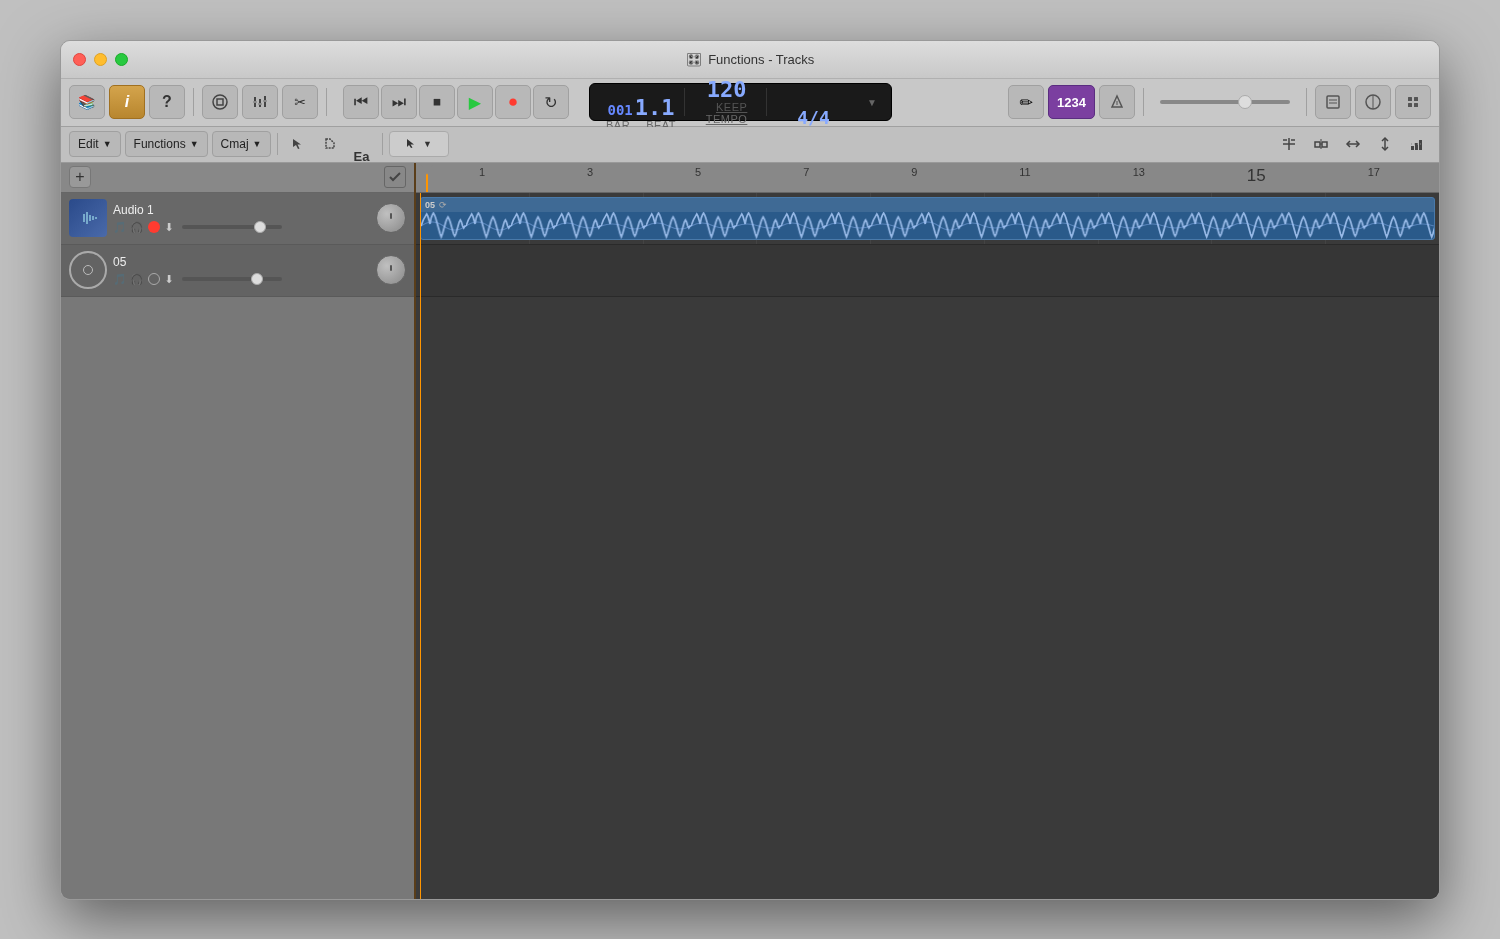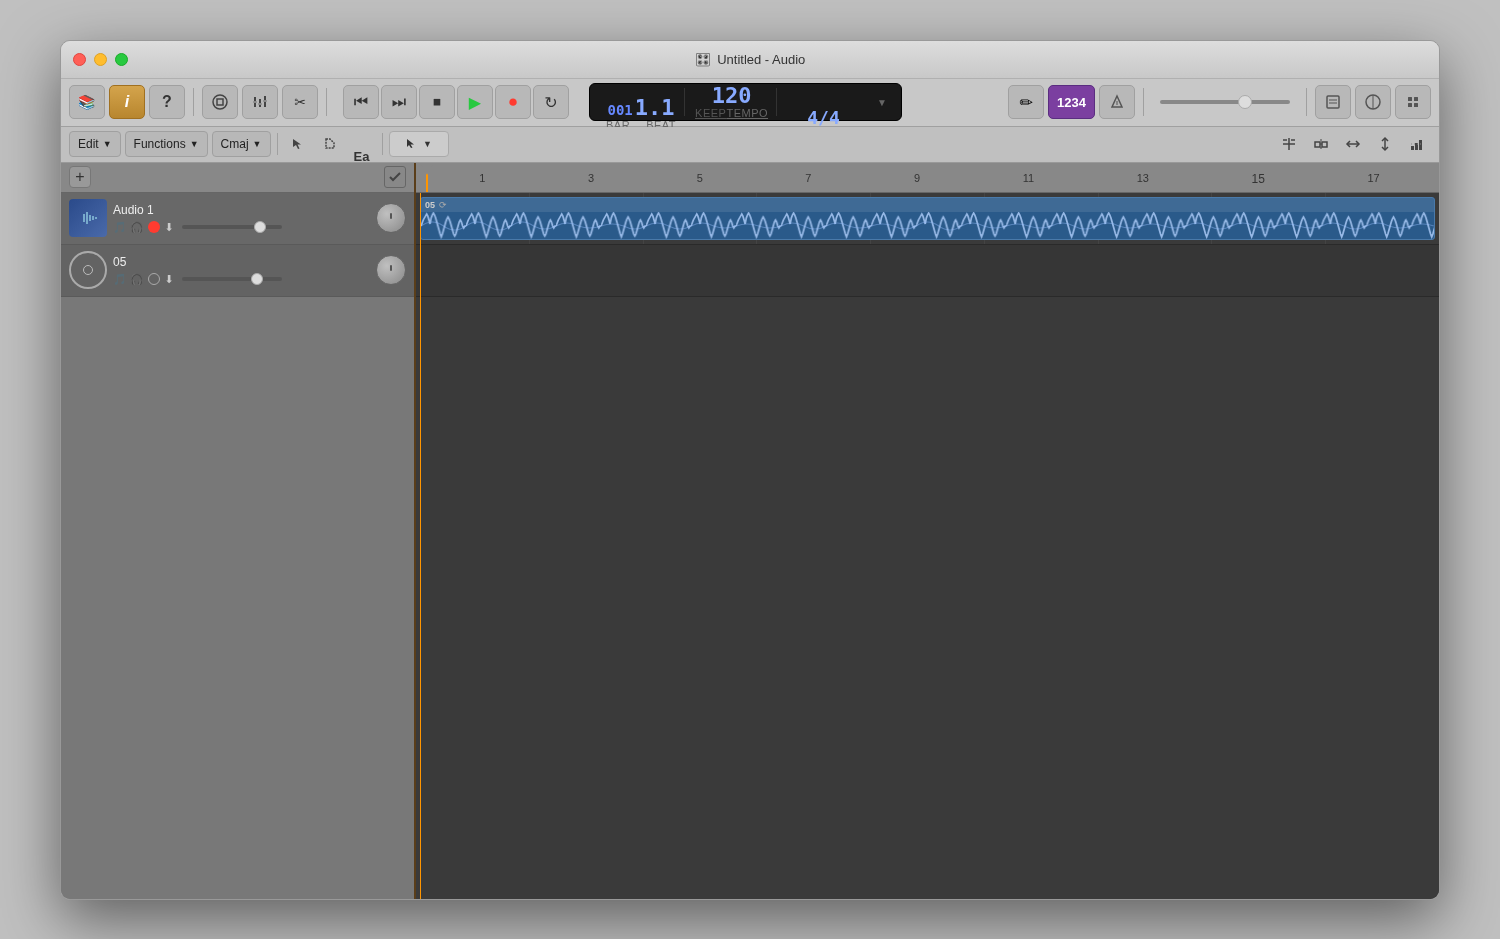--- a/index.html
+++ b/index.html
@@ -492,21 +492,21 @@
 <div class="window">
 
   <div class="titlebar">
     <div class="traffic-lights">
       <div class="traffic-light tl-red"></div>
       <div class="traffic-light tl-yellow"></div>
       <div class="traffic-light tl-green"></div>
     </div>
     <div class="titlebar-title">
       <span>🎛</span>
-      <span>Untitled - Audio</span>
+      <span>Functions - Tracks</span>
     </div>
   </div>
 
   <div class="toolbar">
     <div class="toolbar-btn">
       <span>📚</span>
     </div>
     <div class="toolbar-btn gold">
       <span style="font-size:16px; font-weight:bold; font-style:italic; color:#fff;">i</span>
     </div>
@@ -565,21 +565,21 @@
           <span class="lcd-value" style="font-size:14px; color:#6688ff;margin-top:30px;">001</span>
           <span class="lcd-value">1.1</span>
         </div>
         <div style="display:flex; gap:16px;">
           <span class="lcd-label">BAR</span>
           <span class="lcd-label">BEAT</span>
         </div>
       </div>
       <div class="lcd-section lcd-tempo">
         <div class="lcd-value">120</div>
-        <div style="display:flex; flex-direction:row; align-items:flex-start;">
+        <div style="display:flex; flex-direction:column; align-items:flex-end;">
           <span class="lcd-label" style="color:#555;">KEEP</span>
           <span class="lcd-label">TEMPO</span>
         </div>
       </div>
       <div class="lcd-section lcd-timesig" style="min-width:90px;margin-top:36px;">
         <div class="lcd-value" style="font-size:18px;">4/4</div>
         <div class="lcd-label">Cmaj</div>
       </div>
       <div class="lcd-dropdown">
         <span class="lcd-dropdown-arrow">▼</span>
@@ -789,21 +789,21 @@
         </div>
         <div style="display:flex; align-items:flex-end; width:100%; padding-left:4px; padding-bottom:4px;">
           <div style="display:flex; width:100%; justify-content:space-around; padding: 0 8px;">
             <span style="font-size:11px; color:#333; font-weight:500;">1</span>
             <span style="font-size:11px; color:#333;">3</span>
             <span style="font-size:11px; color:#333;">5</span>
             <span style="font-size:11px; color:#333;">7</span>
             <span style="font-size:11px; color:#333;">9</span>
             <span style="font-size:11px; color:#333;">11</span>
             <span style="font-size:11px; color:#333;">13</span>
-            <span style="font-size:12px; color:#333;">15</span>
+            <span style="font-size:17px; color:#333;">15</span>
             <span style="font-size:11px; color:#333;">17</span>
           </div>
         </div>
       </div>
 
       <div class="track-canvas">
 
         <div style="position:absolute; top:0; left:0; right:0; bottom:0; display:flex;">
           <div style="flex:1; border-right:1px solid #444;"></div>
           <div style="flex:1; border-right:1px solid #444;"></div>

